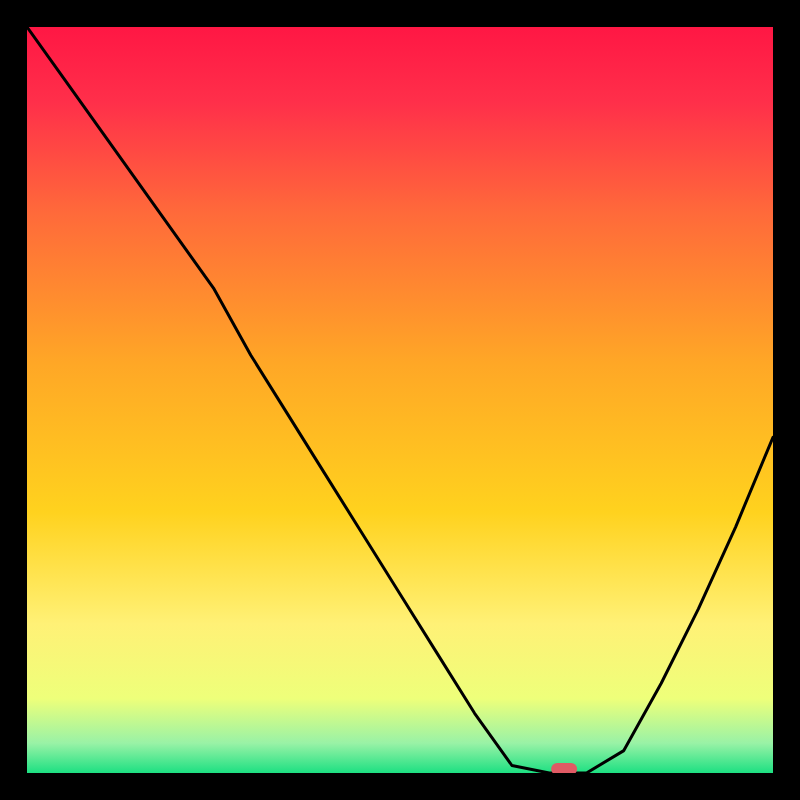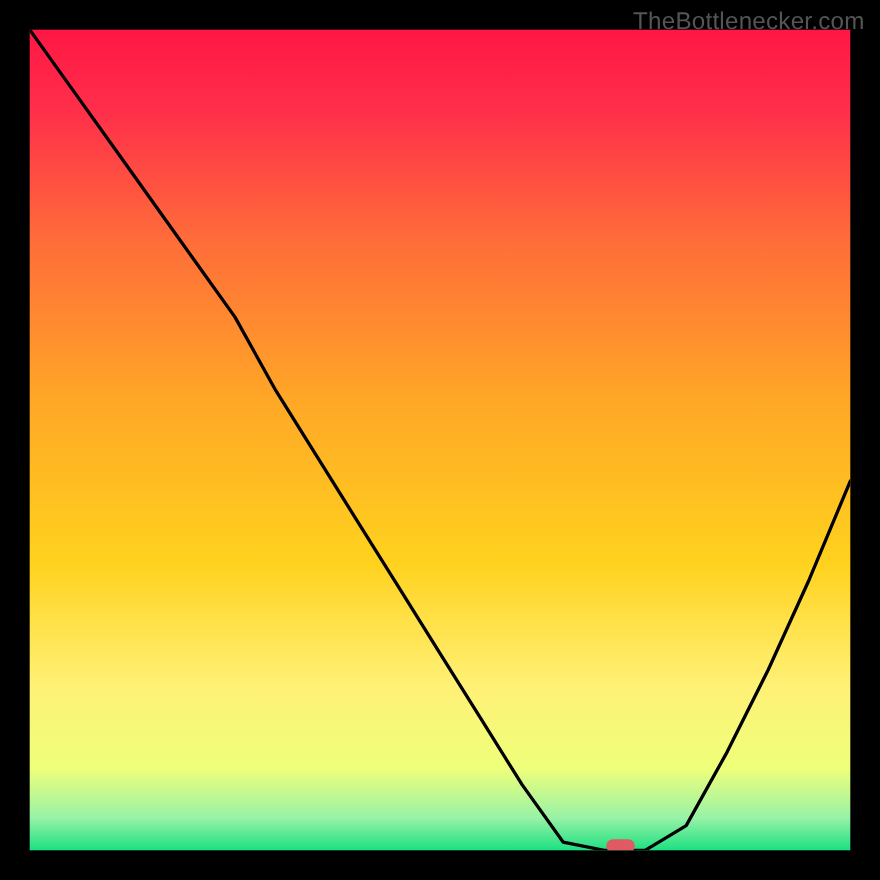--- a/index.html
+++ b/index.html
@@ -29,21 +29,20 @@
   svg {
     position: absolute;
     left: 0;
     top: 0;
   }
 </style>
 </head>
 <body>
 
 <div class="frame">
-  <div class="watermark">TheBottlenecker.com</div>
   <svg id="chart-svg" width="800" height="800">
     <defs>
       <linearGradient id="bg-grad" x1="0" y1="0" x2="0" y2="1">
           <stop offset="0.0%" stop-color="#ff1744"></stop>
           <stop offset="10.0%" stop-color="#ff2f4a"></stop>
           <stop offset="25.0%" stop-color="#ff6a3a"></stop>
           <stop offset="45.0%" stop-color="#ffa726"></stop>
           <stop offset="65.0%" stop-color="#ffd21e"></stop>
           <stop offset="80.0%" stop-color="#fff176"></stop>
           <stop offset="90.0%" stop-color="#eeff7a"></stop>

